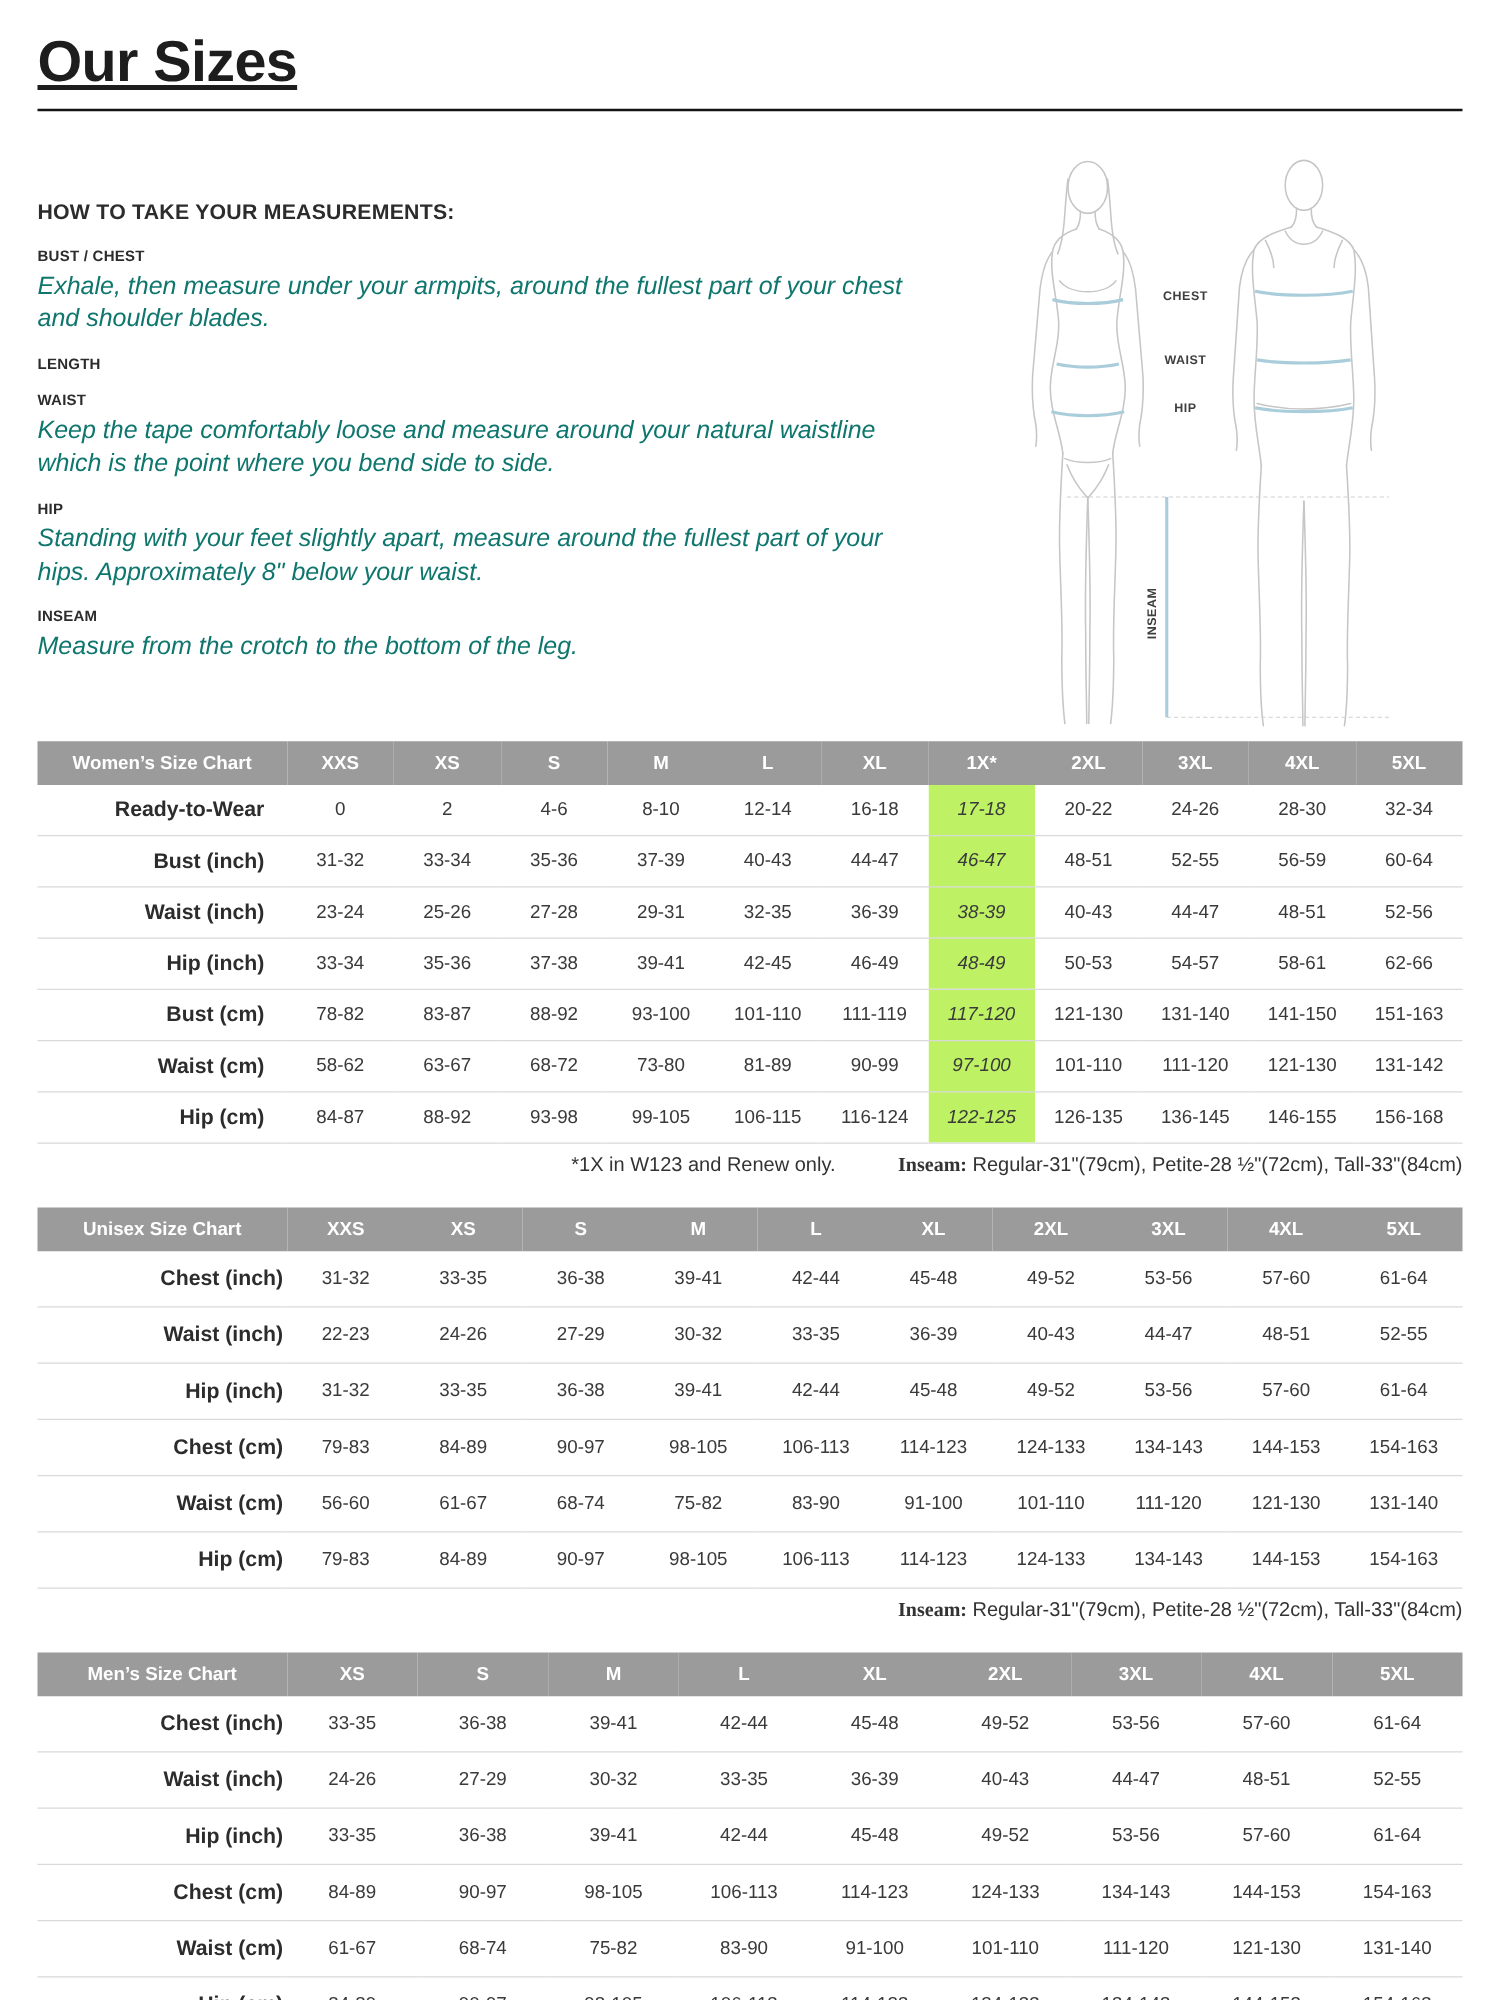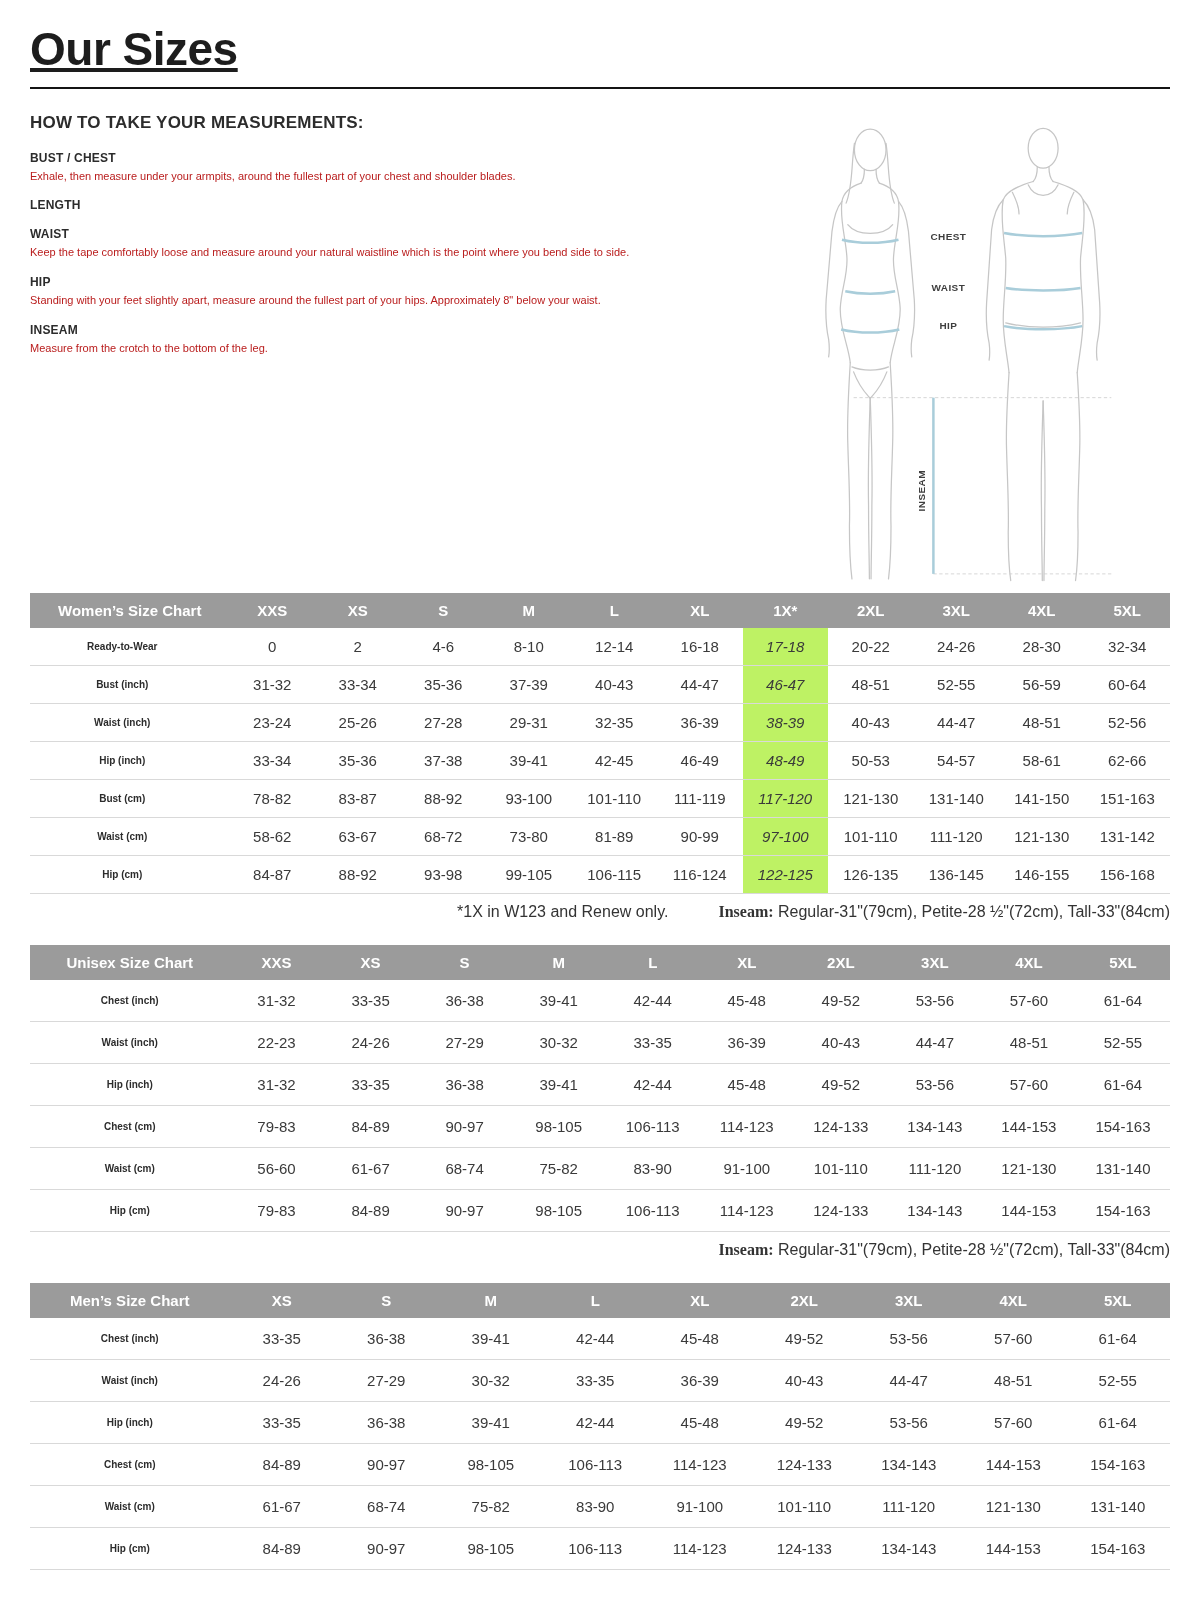--- a/index.html
+++ b/index.html
@@ -14,44 +14,44 @@
   h1[data-name="page-title"] {
     font-size: 46px; font-weight: 800; color: #1d1d1d;
     letter-spacing: -0.5px; line-height: 1.1; margin-bottom: 12px; text-decoration: underline;
   }
   .rule { border: none; border-top: 2px solid #141414; margin-bottom: 24px; }
 
   .top { display: flex; align-items: flex-start; }
   .instructions { flex: 1; max-width: 735px; padding-right: 20px; }
   .instructions h2 {
     font-size: 17px; font-weight: 700; color: #2c2c2c;
-    letter-spacing: .2px; margin-bottom: 18px;
+    letter-spacing: .2px; margin-bottom: 18px; margin-top: 47px;
   }
   .msec { margin-bottom: 15px; }
   .msec h3 { font-size: 12px; font-weight: 700; color: #2c2c2c; margin-bottom: 4px; letter-spacing: .2px; }
-  .msec p  { font-size: 11px; line-height: 1.34; color: #b91c1c; }
+  .msec p  { font-size: 20px; line-height: 1.34; color: #0f766e; font-style: italic; }
 
   .figure-wrap { width: 390px; display: flex; justify-content: center; padding-top: 2px; }
 
   .tables { }
   .table-block { margin-bottom: 24px; }
   table.size-table { width: 100%; border-collapse: collapse; table-layout: fixed; }
   table.size-table th {
     background: #9b9b9b; color: #fff; font-weight: 700;
     font-size: 15px; padding: 9px 3px; text-align: center;
   }
   table.size-table th:first-child { width: 17.5%; }
   table.size-table td {
     text-align: center; font-size: 15px; color: #3a3a3a;
     padding: 10px 3px; border-bottom: 1px solid #d9d9d9;
   }
   .table-block.roomy table.size-table td { padding: 12px 3px; }
   table.size-table td.row-label {
-    font-weight: 700; color: #2c2c2c; 
-    padding-right: 18px; font-size: 10px;
+    font-weight: 700; color: #2c2c2c; text-align: right;
+    padding-right: 18px; font-size: 17px;
   }
   table.size-table td.hl { background: #bef264; font-style: italic; }
 
   .footnote {
     display: flex; align-items: flex-start;
     margin-top: 9px; font-size: 16px; color: #333;
   }
   .fn-star { width: 56%; text-align: right; }
   .fn-inseam { flex: 1; text-align: right; }
   .fn-inseam b { font-weight: 700; font-family: Liberation Serif, serif; }

